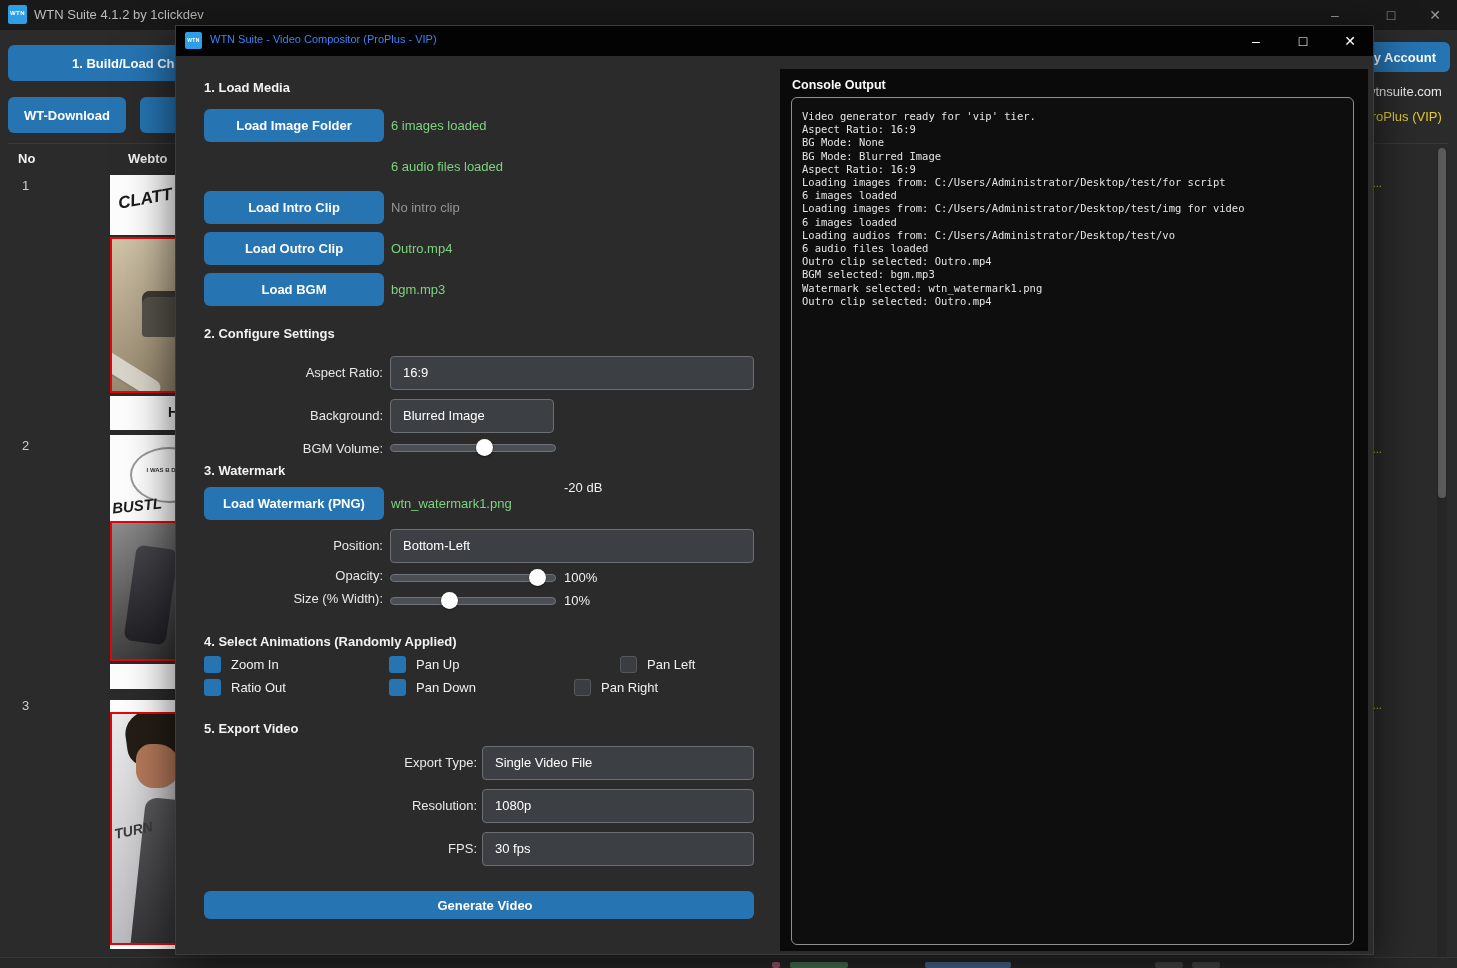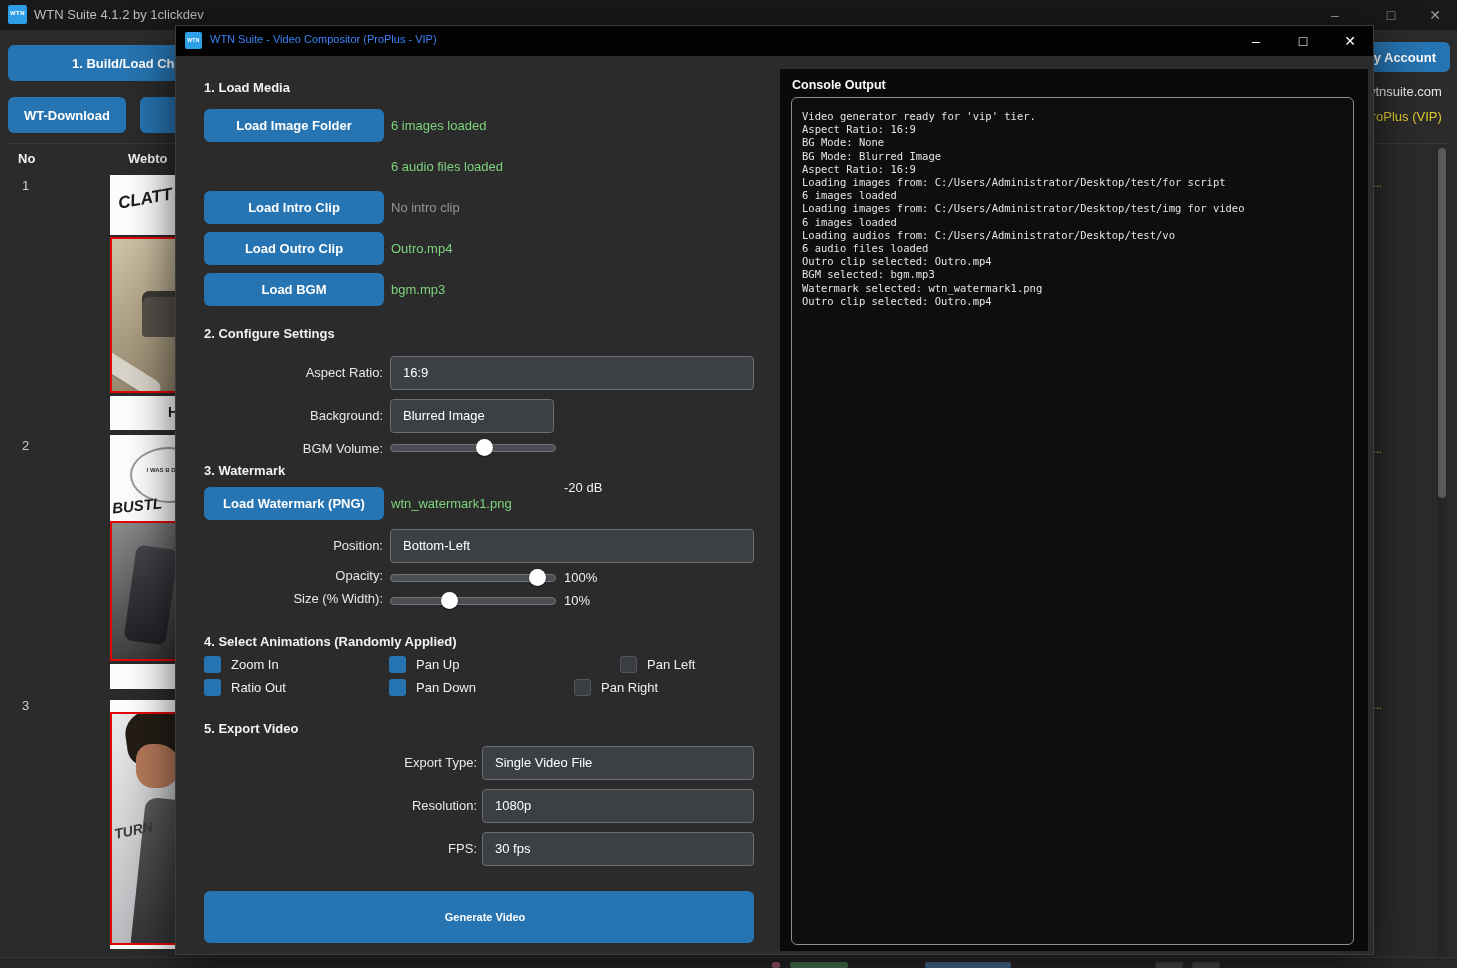--- a/index.html
+++ b/index.html
@@ -69,21 +69,21 @@
     color:#fff; font-size:13px; line-height:32px; padding-left:12px; }
   .slider { position:absolute; height:20px; }
   .groove { position:absolute; left:0; top:6px; width:100%; height:8px; background:#4b4e52; border:1px solid #70737a; border-radius:5px; }
   .handle { position:absolute; top:1px; width:17px; height:17px; background:#fff; border-radius:50%; box-shadow:0 1px 2px rgba(0,0,0,.5); }
   .slider-val { position:absolute; font-size:13px; color:#f0f0f0; line-height:20px; }
   .cb-item { position:absolute; height:20px; }
   .cb-box { position:absolute; left:0; top:1px; width:17px; height:17px; border-radius:3px; }
   .cb-on { background:#2674b2; }
   .cb-off { background:#3a3d41; border:1px solid #54575b; }
   .cb-label { position:absolute; left:27px; top:0; font-size:13px; line-height:20px; color:#f0f0f0; }
-  .gen-btn { position:absolute; left:28px; top:835px; width:550px; height:52px; font-size:11px;padding-left:12px; }
+  .gen-btn { position:absolute; left:28px; top:835px; width:550px; height:28px; font-size:13px;padding-left:12px; }
   .console-frame { position:absolute; left:604px; top:13px; width:588px; height:882px; background:#0a0a0a; }
   .console-head { position:absolute; left:12px; top:9px; font-size:12.5px; font-weight:bold; color:#fafafa; }
   .console-box { position:absolute; left:11px; top:28px; width:563px; height:848px; background:#0e0e0e;
     border:1px solid #8f8f8f; border-radius:6px; }
   .console-text { position:absolute; left:10px; top:12px; right:8px; font-family:"DejaVu Sans Mono", monospace;
     font-size:10.5px; line-height:13.2px; color:#e4e4e4; white-space:pre; }
 </style>
 </head>
 <body>
 

